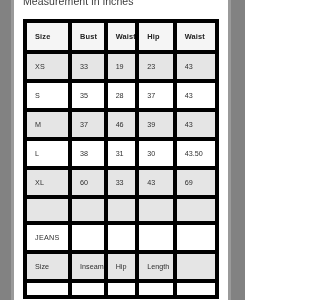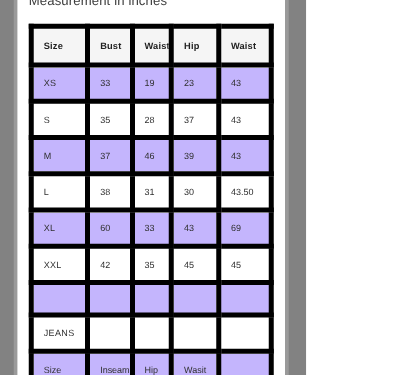--- a/index.html
+++ b/index.html
@@ -102,21 +102,21 @@
 
   table.size-table thead th {
     font-weight: 700;
     font-size: 7.4px;
     color: #222222;
     background: #f5f5f5;
     height: 27px;
     letter-spacing: .15px;
   }
 
-  table.size-table tbody tr.row-shade > td { background: #c4b5fd; }
+  table.size-table tbody tr.row-shade > td { background: #e5e5e5; }
   table.size-table tbody tr.row-plain > td { background: #ffffff; }
 
   td.cell-label { letter-spacing: .2px; }
 
   tr.row-spacer > td { height: 22px; }
 
   td.cell-section {
     font-size: 7.2px;
     letter-spacing: .3px;
     color: #2f2f2f;
@@ -203,27 +203,20 @@
           </tr>
 
           <tr class="row-shade">
             <td class="cell-label">XL</td>
             <td>60</td>
             <td>33</td>
             <td>43</td>
             <td>69</td>
           </tr>
 
-          <tr class="row-plain">
-            <td class="cell-label">XXL</td>
-            <td>42</td>
-            <td>35</td>
-            <td>45</td>
-            <td>45</td>
-          </tr>
 
           <tr class="row-shade row-spacer">
             <td></td>
             <td></td>
             <td></td>
             <td></td>
             <td></td>
           </tr>
 
           <tr class="row-plain">
@@ -231,21 +224,21 @@
             <td></td>
             <td></td>
             <td></td>
             <td></td>
           </tr>
 
           <tr class="row-shade row-subhead">
             <td>Size</td>
             <td>Inseam</td>
             <td>Hip</td>
-            <td>Wasit</td>
+            <td>Length</td>
             <td></td>
           </tr>
 
           <tr class="row-plain row-clipped">
             <td></td>
             <td></td>
             <td></td>
             <td></td>
             <td></td>
           </tr>

